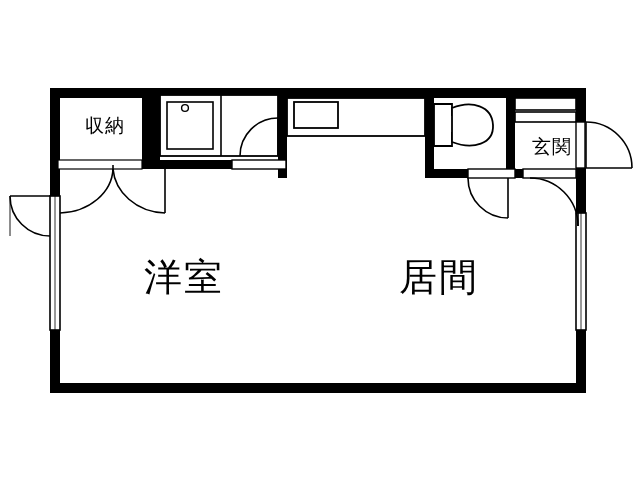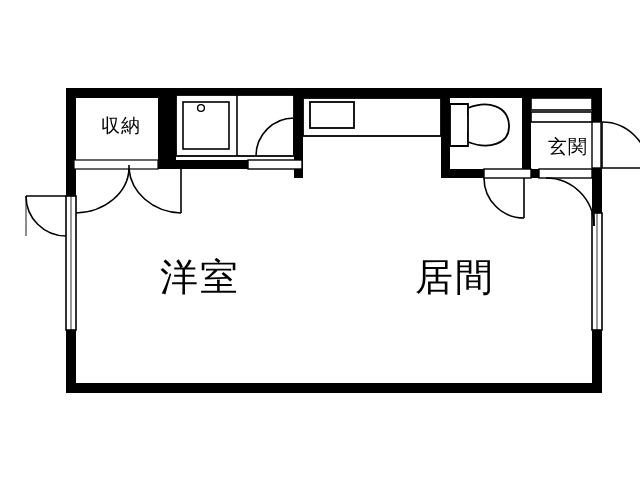--- a/index.html
+++ b/index.html
@@ -11,21 +11,20 @@
     width: 640px;
     height: 480px;
     overflow: hidden;
     font-family: "DejaVu Sans", "Liberation Sans", sans-serif;
   }
   #floorplan-root {
     position: relative;
     width: 536px;
     height: 480px;
     background: #ffffff;
-    padding-left: 16px;
   }
   #floorplan-svg {
     display: block;
     width: 640px;
     height: 480px;
   }
   .room-label {
     font-family: "DejaVu Sans", "Liberation Sans", sans-serif;
     font-weight: 500;
     fill: #000000;

